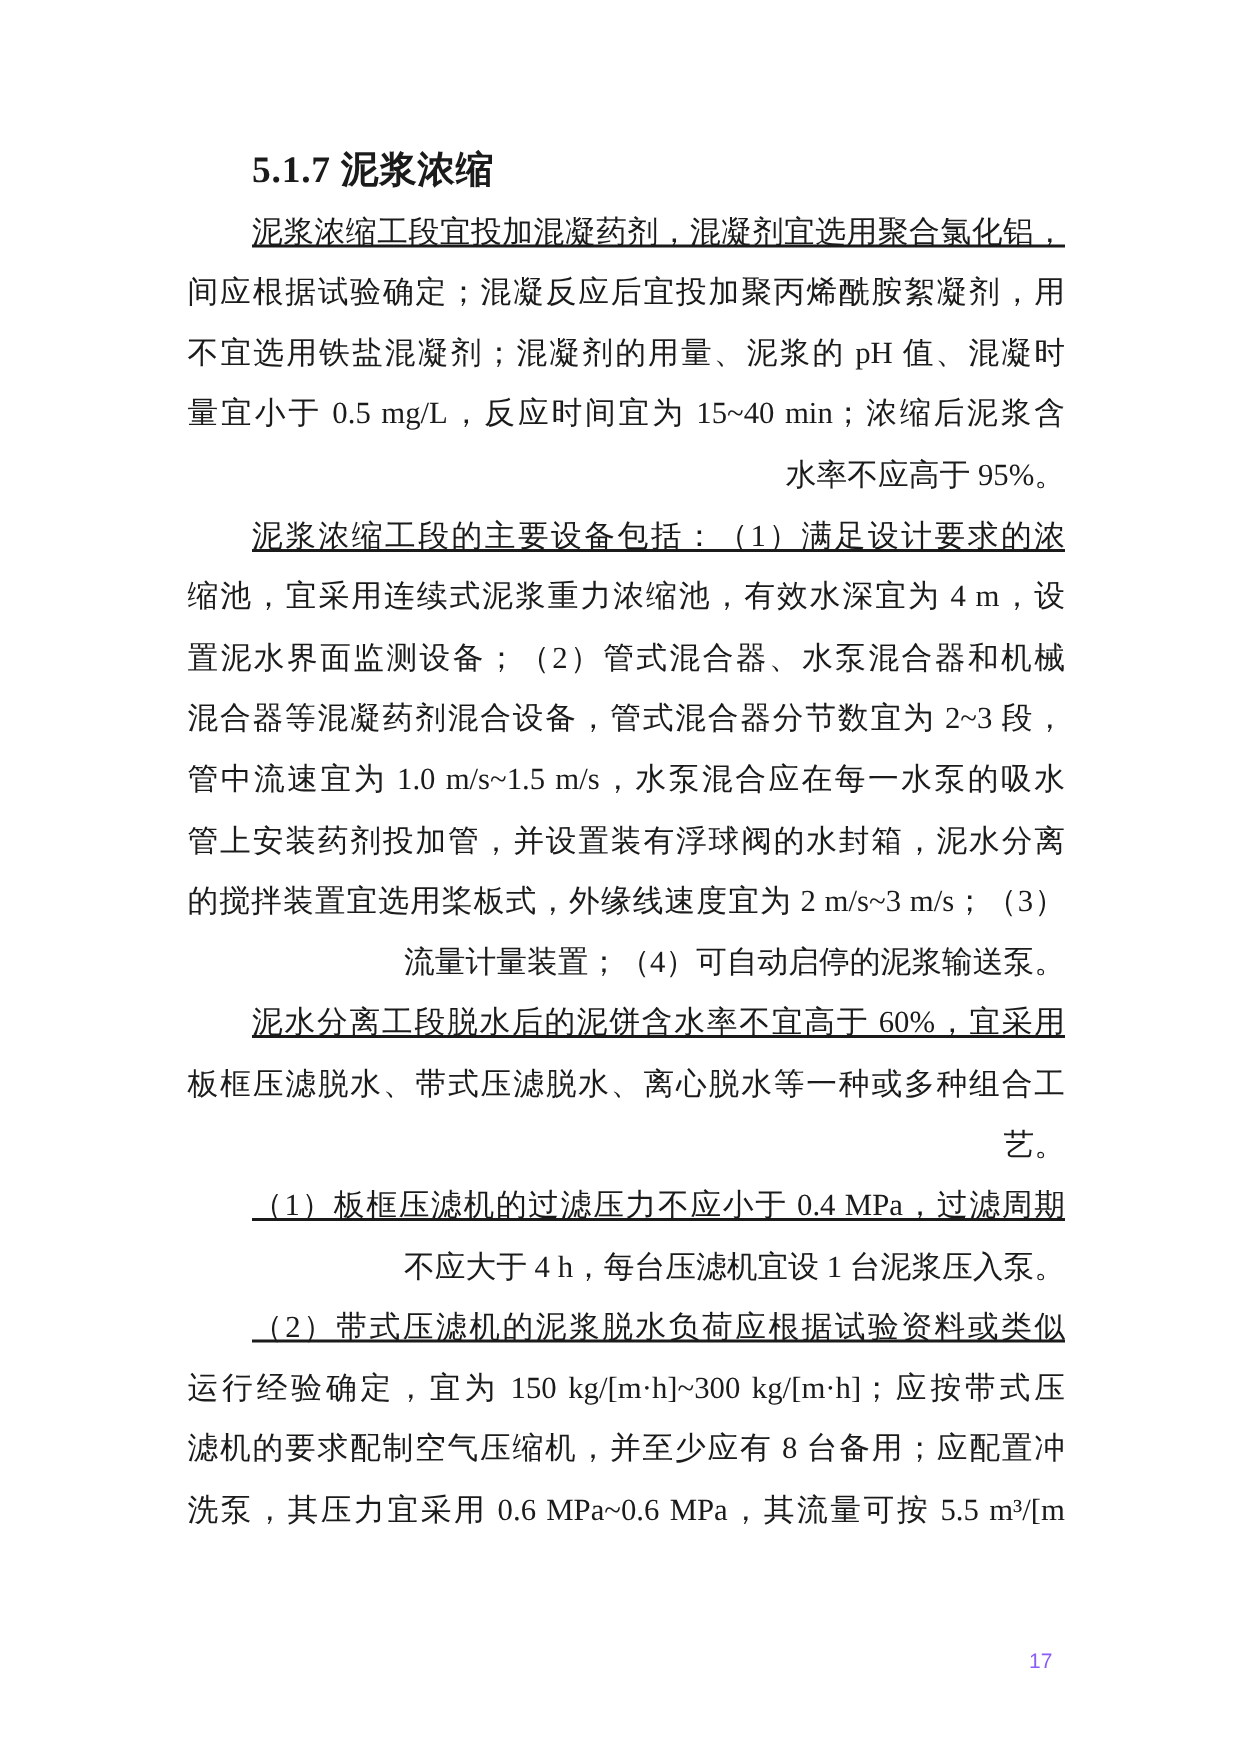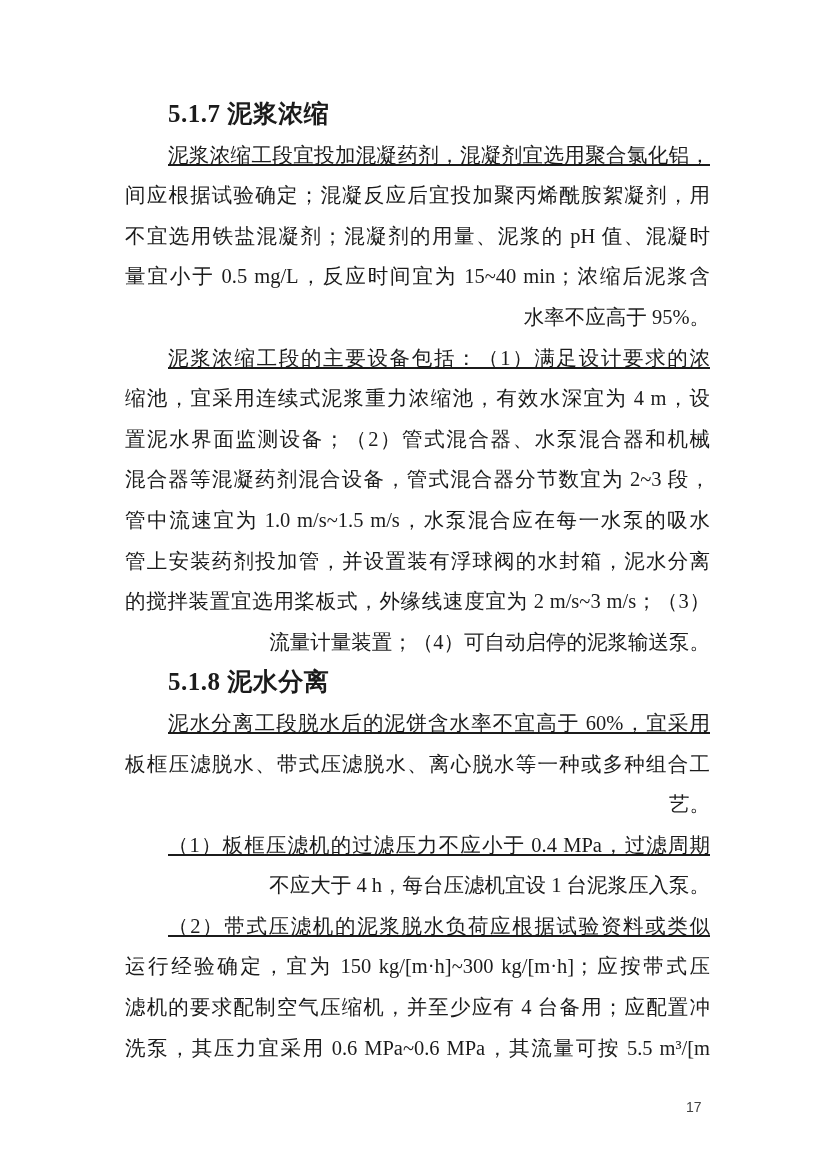--- a/index.html
+++ b/index.html
@@ -45,21 +45,21 @@
     text-indent: 43px;
     letter-spacing: 0.5px;
   }
   .page-num {
     position: absolute;
     left: 686px;
     top: 1099px;
     width: 30px;
     font-size: 14px;
     font-family: "Liberation Sans", "DejaVu Sans", sans-serif;
-    color: #404040;
+    color: #8b5cf6;
     text-align: left;
   }
 </style>
 </head>
 <body>
 
 <div class="page">
   <div class="doc-body">
       <div class="hd">5.1.7 泥浆浓缩</div>
       <div class="tl justify indent">泥浆浓缩工段宜投加混凝药剂，混凝剂宜选用聚合氯化铝，</div>
@@ -68,25 +68,24 @@
       <div class="tl justify">量宜小于 0.5 mg/L，反应时间宜为 15~40 min；浓缩后泥浆含</div>
       <div class="tl">水率不应高于 95%。</div>
       <div class="tl justify indent">泥浆浓缩工段的主要设备包括：（1）满足设计要求的浓</div>
       <div class="tl justify">缩池，宜采用连续式泥浆重力浓缩池，有效水深宜为 4 m，设</div>
       <div class="tl justify">置泥水界面监测设备；（2）管式混合器、水泵混合器和机械</div>
       <div class="tl justify">混合器等混凝药剂混合设备，管式混合器分节数宜为 2~3 段，</div>
       <div class="tl justify">管中流速宜为 1.0 m/s~1.5 m/s，水泵混合应在每一水泵的吸水</div>
       <div class="tl justify">管上安装药剂投加管，并设置装有浮球阀的水封箱，泥水分离</div>
       <div class="tl justify">的搅拌装置宜选用桨板式，外缘线速度宜为 2 m/s~3 m/s；（3）</div>
       <div class="tl">流量计量装置；（4）可自动启停的泥浆输送泵。</div>
-      <div class="hd">5.1.8 泥水分离</div>
       <div class="tl justify indent">泥水分离工段脱水后的泥饼含水率不宜高于 60%，宜采用</div>
       <div class="tl justify">板框压滤脱水、带式压滤脱水、离心脱水等一种或多种组合工</div>
       <div class="tl">艺。</div>
       <div class="tl justify indent">（1）板框压滤机的过滤压力不应小于 0.4 MPa，过滤周期</div>
       <div class="tl">不应大于 4 h，每台压滤机宜设 1 台泥浆压入泵。</div>
       <div class="tl justify indent">（2）带式压滤机的泥浆脱水负荷应根据试验资料或类似</div>
       <div class="tl justify">运行经验确定，宜为 150 kg/[m·h]~300 kg/[m·h]；应按带式压</div>
-      <div class="tl justify">滤机的要求配制空气压缩机，并至少应有 4 台备用；应配置冲</div>
+      <div class="tl justify">滤机的要求配制空气压缩机，并至少应有 8 台备用；应配置冲</div>
       <div class="tl justify">洗泵，其压力宜采用 0.6 MPa~0.6 MPa，其流量可按 5.5 m³/[m</div>
     </div>
   <div class="page-num">17</div>
 </div>
 
 </body></html>

